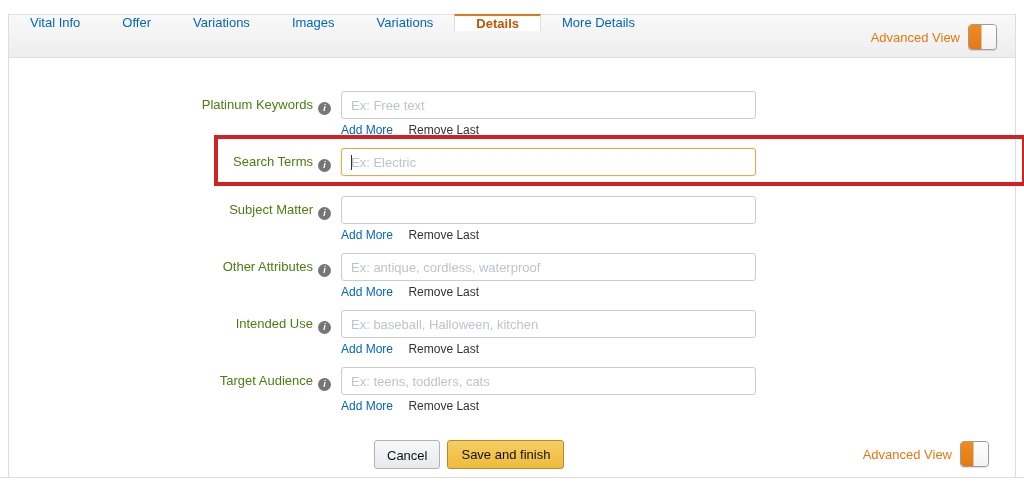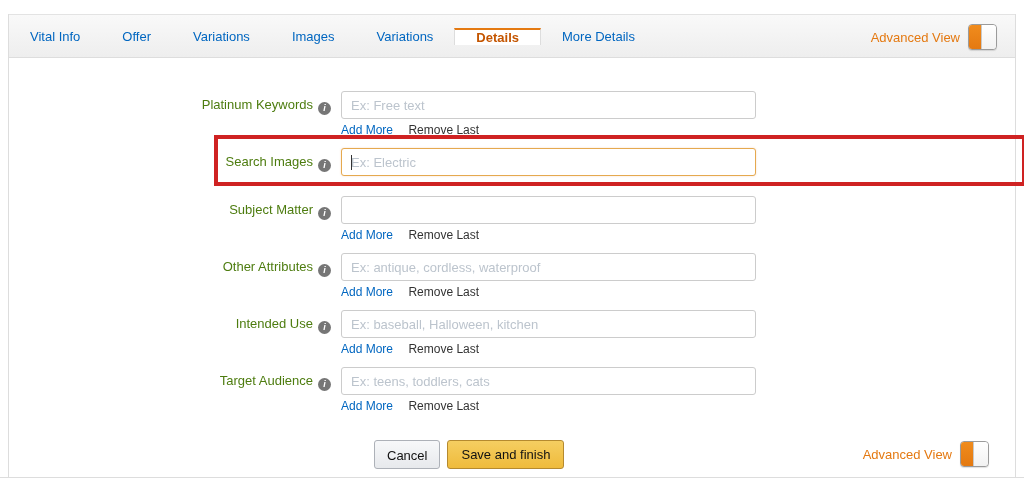--- a/index.html
+++ b/index.html
@@ -2,21 +2,21 @@
 <html><head>
 <meta charset="utf-8">
 <style>
   * { margin:0; padding:0; box-sizing:border-box; }
   html,body { width:1024px; height:484px; background:#fff; font-family:"Liberation Sans", sans-serif; font-size:13px; color:#333; overflow:hidden; }
 
   .panel { position:relative; margin:14px 8px 0 8px; width:1008px; min-height:463px;
            border-left:1px solid #ddd; border-right:1px solid #ddd; }
 
   
-  .tabbar { position:relative; display:flex; align-items:center; height:44px;
+  .tabbar { position:relative; display:flex; align-items:flex-start; height:44px;
             background:linear-gradient(#f9f9f9,#eeeeee); border-top:1px solid #e3e3e3; border-bottom:1px solid #ddd; }
   .tab { display:flex; align-items:center; padding:0 21px; color:#0066c0; cursor:pointer; white-space:nowrap; }
   .tab.active { background:#fff; color:#c45500; font-weight:bold;
                 border-top:2px solid #e47911; border-left:1px solid #ddd; border-right:1px solid #ddd;
                 margin-top:-1px; margin-bottom:-1px; }
   .advanced-top { position:absolute; right:18px; top:0; height:44px; display:flex; align-items:center; gap:8px; }
   .advanced-label { color:#e47911; }
   .toggle { position:relative; width:29px; height:26px; background:#fff; border:1px solid #9b9b9b; border-radius:4px;
             cursor:pointer; overflow:hidden; box-shadow:0 1px 1px rgba(0,0,0,.12); }
   .toggle .on-half { position:absolute; left:0; top:0; bottom:0; width:14px; background:linear-gradient(#f08c1d,#e47911); }
@@ -87,21 +87,21 @@
         <div class="links">
           <a class="link-add">Add More</a>
           <a class="link-remove">Remove Last</a>
         </div>
       </div>
     </div>
 
     <div class="row no-links focused">
       <div class="highlight-box"></div>
       <div class="label-cell">
-        <span class="label-text">Search Images</span><span class="info-icon">i</span>
+        <span class="label-text">Search Terms</span><span class="info-icon">i</span>
       </div>
       <div class="field-cell">
         <input type="text" placeholder="Ex: Electric" style="">
         <span class="text-cursor"></span>
       </div>
     </div>
 
     <div class="row">
       <div class="label-cell">
         <span class="label-text">Subject Matter</span><span class="info-icon">i</span>

